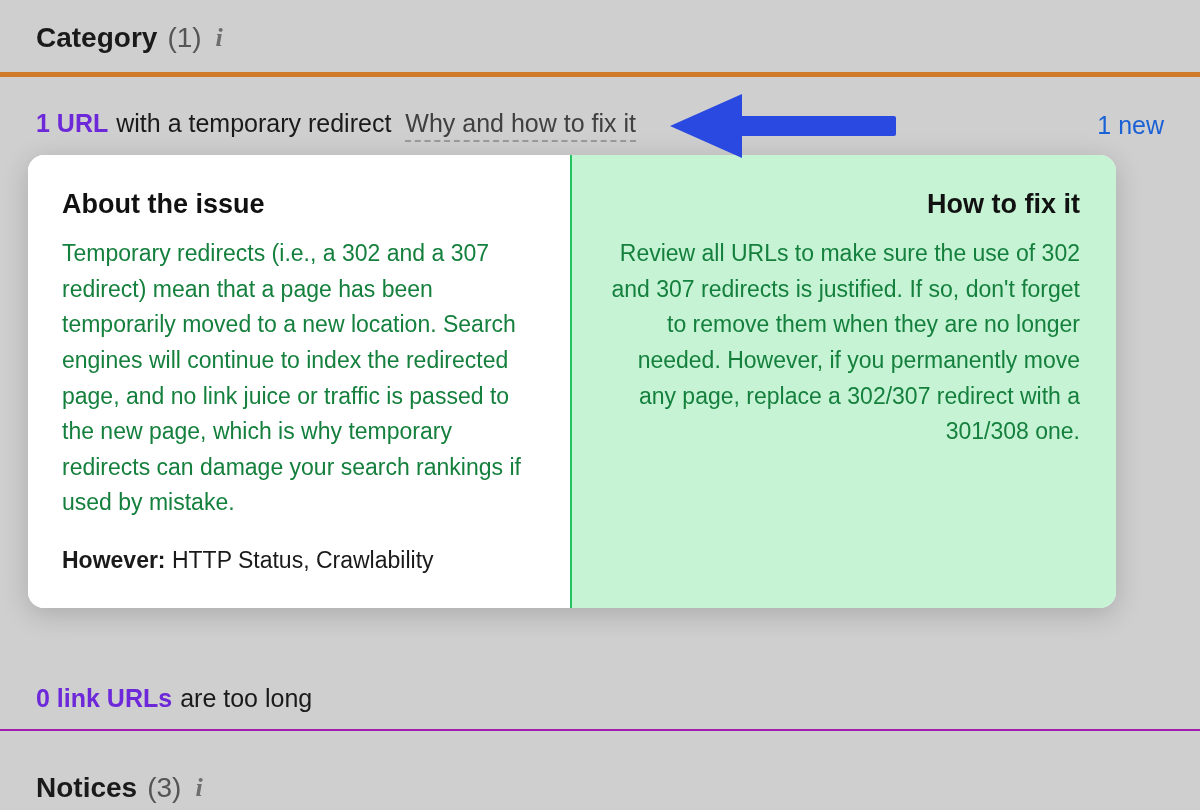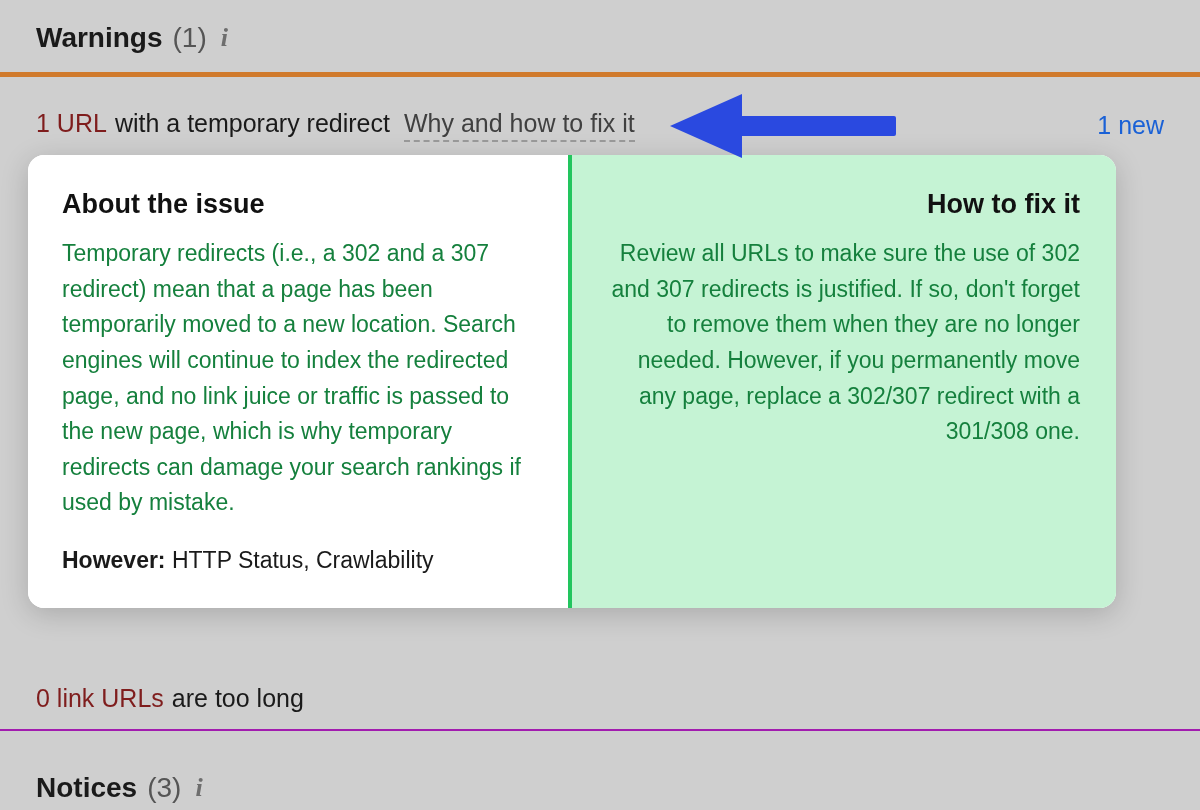--- a/index.html
+++ b/index.html
@@ -52,22 +52,22 @@
     font-size: 25px;
     position: relative;
   }
   .issue-row-left {
     display: flex;
     align-items: baseline;
     flex-wrap: wrap;
     gap: 0;
   }
   .issue-link-count {
-    color: #7f1d1d;
-    font-weight: 400;
+    color: #6d28d9;
+    font-weight: 700;
     margin-right: 8px;
   }
   .issue-text {
     color: #1a1a1a;
     font-weight: 400;
     margin-right: 14px;
   }
   .issue-hint {
     color: #404040;
     border-bottom: 2px dashed #9a9a9a;
@@ -87,21 +87,21 @@
     display: flex;
     border-radius: 16px;
     box-shadow: 0 6px 28px rgba(0,0,0,0.18);
     overflow: hidden;
     background: #fff;
   }
   .tooltip-left {
     flex: 1 1 50%;
     background: #ffffff;
     padding: 34px 36px 34px 34px;
-    border-right: 4px solid #22c55e;
+    border-right: 2px solid #22c55e;
   }
   .tooltip-right {
     flex: 1 1 50%;
     background: #c5f3d4;
     padding: 34px 36px 34px 34px;
     text-align: right;
   }
   .tooltip-heading {
     font-size: 27px;
     font-weight: 700;
@@ -148,21 +148,21 @@
     padding: 16px 36px 0 36px;
     display: flex;
     align-items: center;
     font-size: 28px;
   }
 </style>
 </head>
 <body>
 
 <div class="section-header">
-  <span class="section-title">Warnings</span>
+  <span class="section-title">Category</span>
   <span class="section-count">(1)</span>
   <span class="info-icon">i</span>
 </div>
 
 <div class="accent-bar"></div>
 
 <div class="issue-row">
   <div class="issue-row-left">
     <span class="issue-link-count">1 URL</span>
     <span class="issue-text">with a temporary redirect</span>

